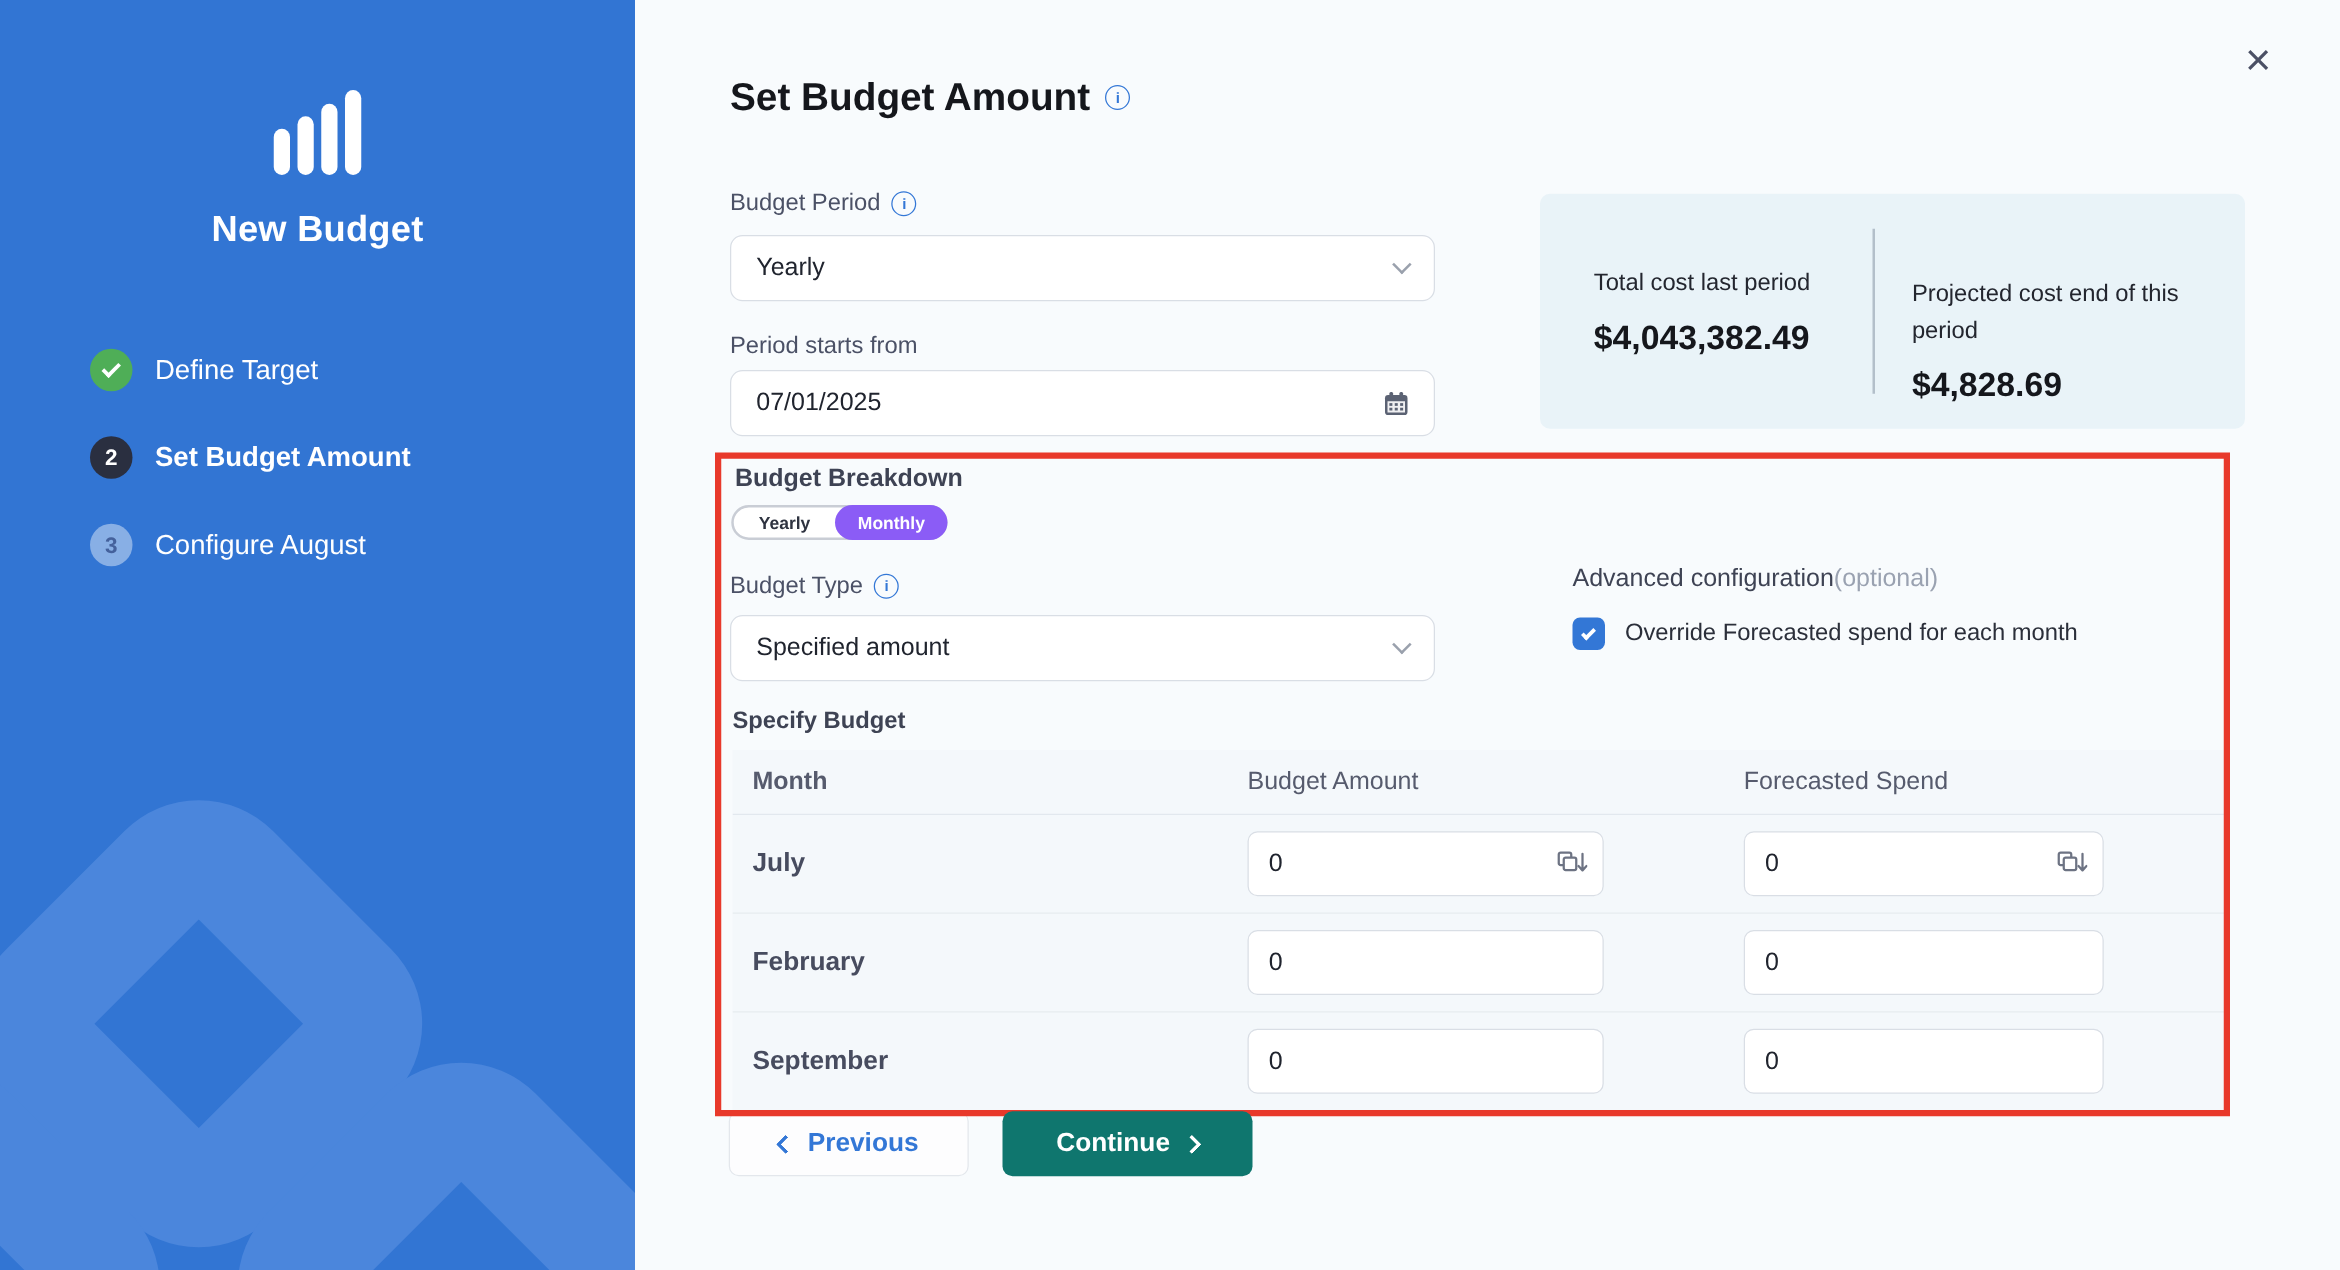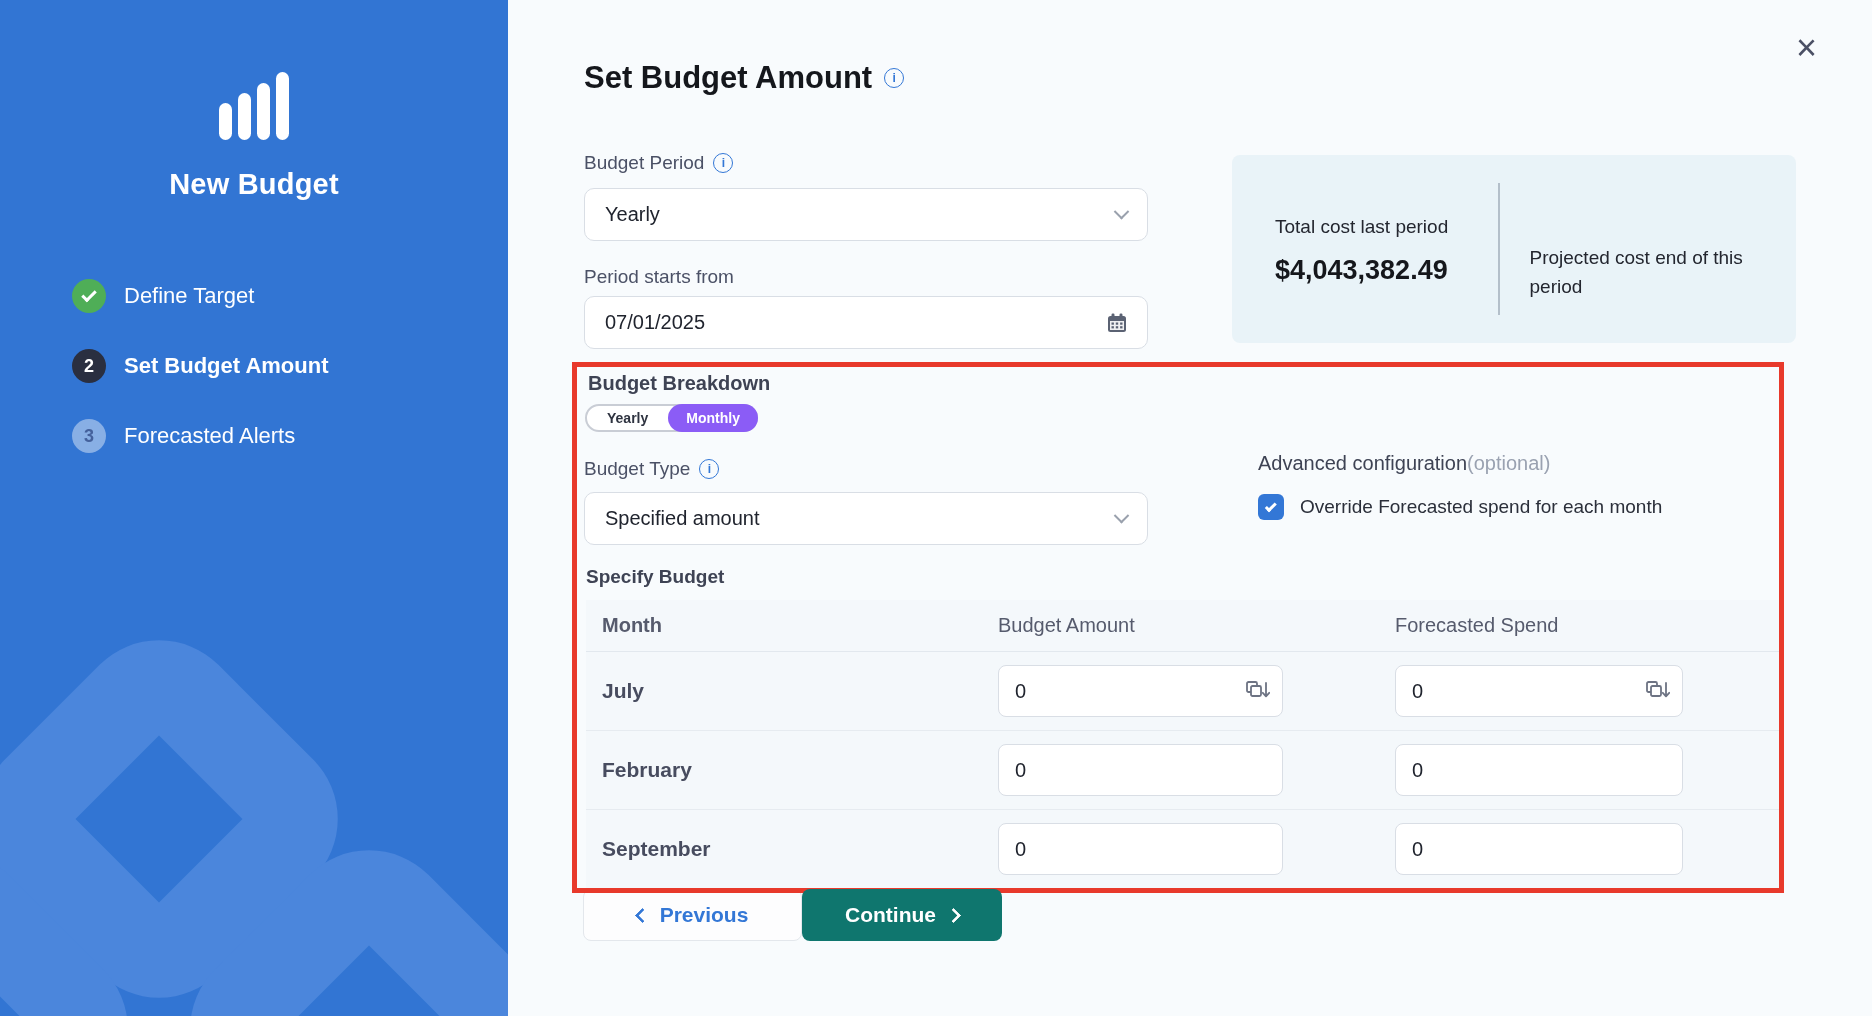--- a/index.html
+++ b/index.html
@@ -115,21 +115,21 @@
   .cell-input { width:285px; height:52px; background:#fff; border:1px solid #d9dee5; border-radius:8px;
     display:flex; align-items:center; justify-content:space-between; padding:0 12px 0 2px; }
   .col-forecast .cell-input { width:288px; }
   .cell-input input { border:none; outline:none; font-size:20px; color:#20242e; width:180px;
     padding-left:14px; background:transparent; font-family:inherit; }
   .copy-icon { cursor:pointer; display:flex; }
 
   
   .btn { position:absolute; height:52px; border-radius:8px; display:flex; align-items:center;
     justify-content:center; gap:12px; font-size:21px; font-weight:700; cursor:pointer; }
-  .btn-prev { left:75px; top:889px; width:219px; background:#fdfdfe; border:1px solid #e3e7ec;
+  .btn-prev { left:75px; top:889px; width:192px; background:#fdfdfe; border:1px solid #e3e7ec;
     color:#3377d6; z-index:4; }
   .btn-continue { left:294px; top:889px; width:200px; background:#0f766e; color:#fff; z-index:6; }
   .chev { width:11px; height:11px; border-right:3px solid; border-bottom:3px solid; border-radius:1px; }
   .chev-left { transform:rotate(135deg); border-color:#3377d6; }
   .chev-right { transform:rotate(-45deg); border-color:#fff; }
 </style>
 </head>
 <body>
 
 <aside class="sidebar">
@@ -151,21 +151,21 @@
         <div class="checkmark"></div>
       </div>
       <div class="step-label">Define Target</div>
     </div>
     <div class="step active">
       <div class="step-circle active">2</div>
       <div class="step-label">Set Budget Amount</div>
     </div>
     <div class="step">
       <div class="step-circle upcoming">3</div>
-      <div class="step-label">Forecasted Alerts</div>
+      <div class="step-label">Configure August</div>
     </div>
   </div>
 </aside>
 
 <main class="main">
 
   <div class="close-btn">×</div>
 
   <div class="page-title">
     <h1>Set Budget Amount</h1>
@@ -203,20 +203,21 @@
   </div>
 
   <div class="cost-panel">
     <div class="cost-col c1">
       <div class="cost-label">Total cost last period</div>
       <div class="cost-value">$4,043,382.49</div>
     </div>
     <div class="cost-divider"></div>
     <div class="cost-col c2">
       <div class="cost-label">Projected cost end of this period</div>
+      <div class="cost-value">$4,828.69</div>
     </div>
   </div>
 
   <div class="red-box"></div>
 
   <div class="bb-label">Budget Breakdown</div>
   <div class="toggle">
     <span class="opt">Yearly</span>
     <span class="opt selected">Monthly</span>
   </div>

